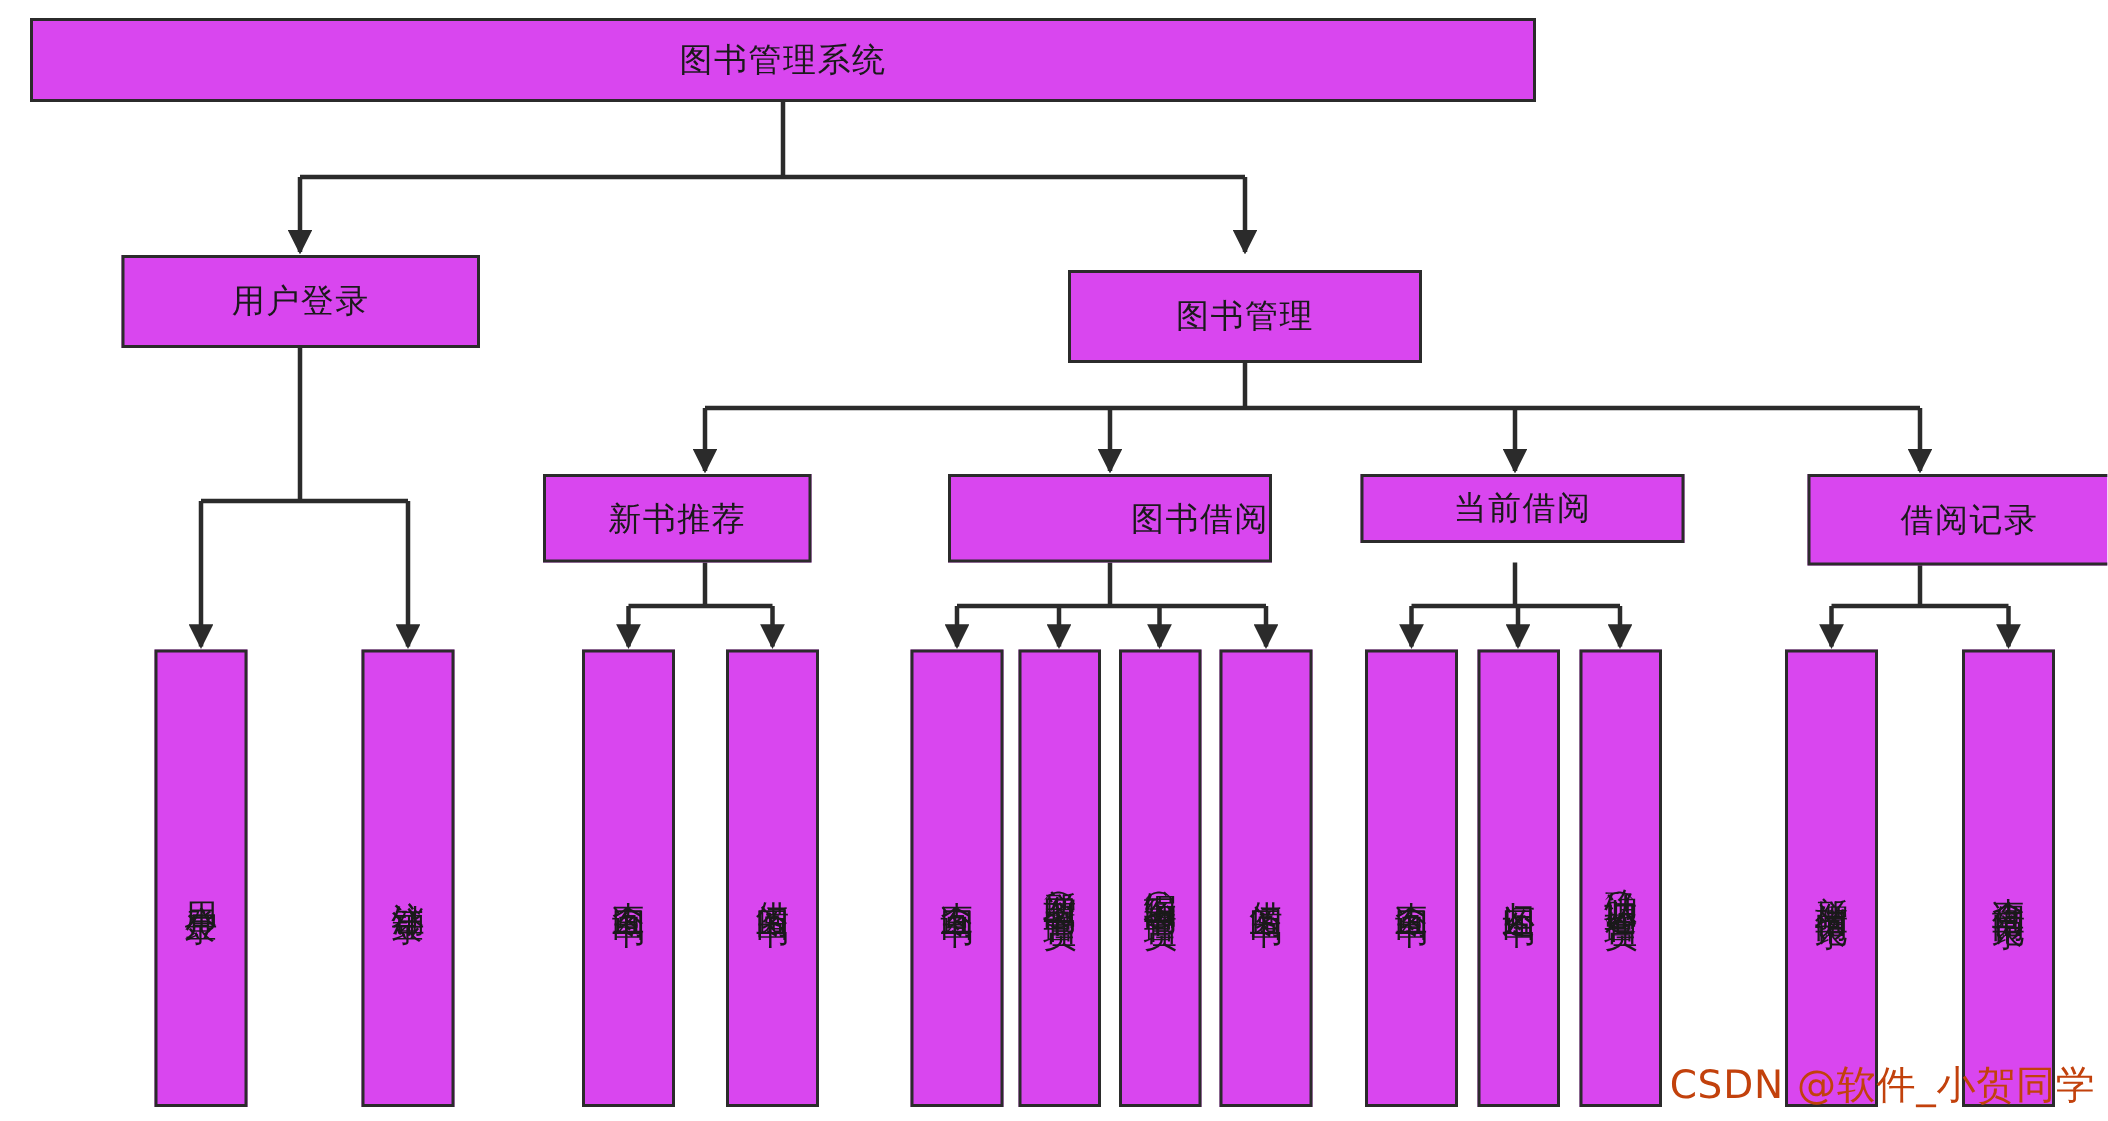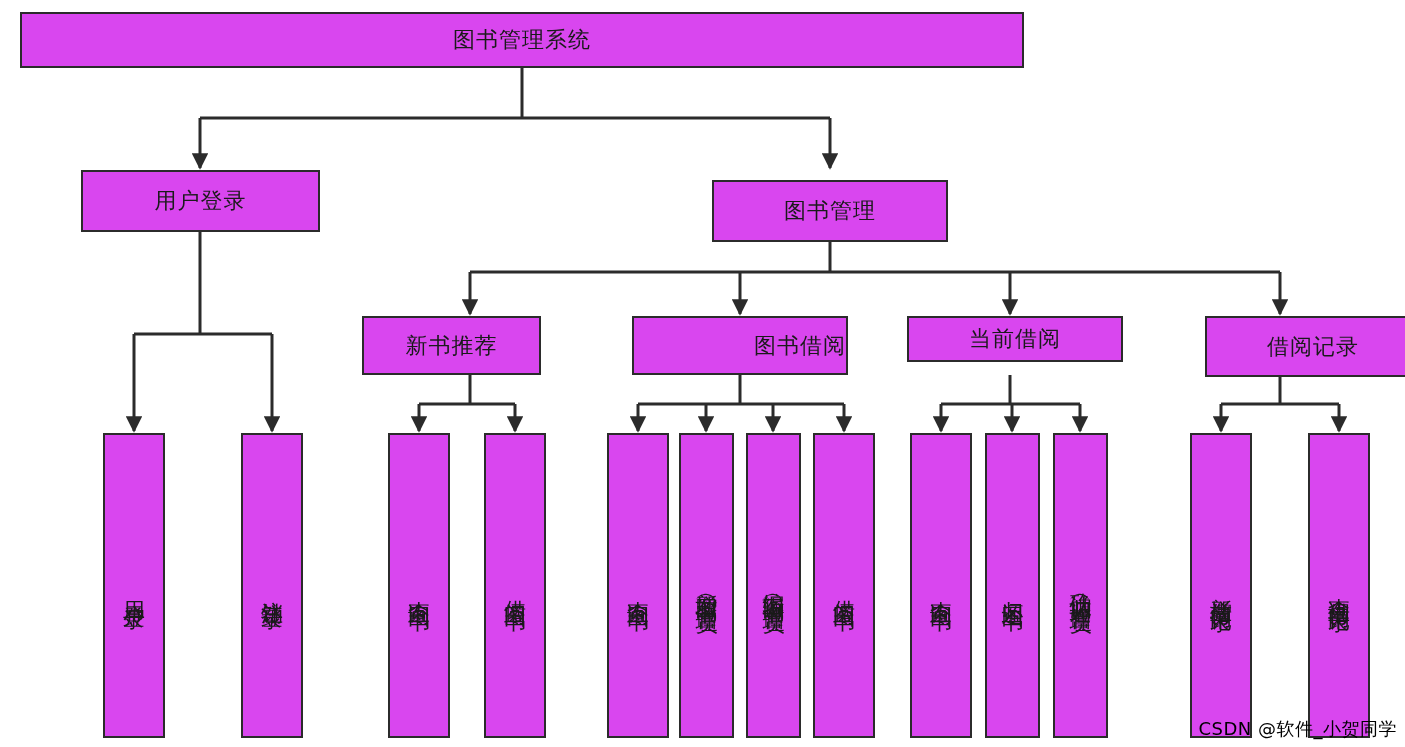--- a/index.html
+++ b/index.html
@@ -46,22 +46,22 @@
     line-height: 1;
     padding-top: 6px;
   }
   .node .label {
     white-space: nowrap;
   }
   #watermark {
     position: absolute;
     right: 8px;
     bottom: 6px;
-    font-size: 18px;
-    color: #000000;
+    font-size: 26px;
+    color: #c2410c;
     letter-spacing: 0.5px;
     white-space: nowrap;
   }
 </style>
 </head>
 <body>
 
 <div id="canvas">
 
   <svg id="edges" viewBox="0 0 1405 747" xmlns="http://www.w3.org/2000/svg">

